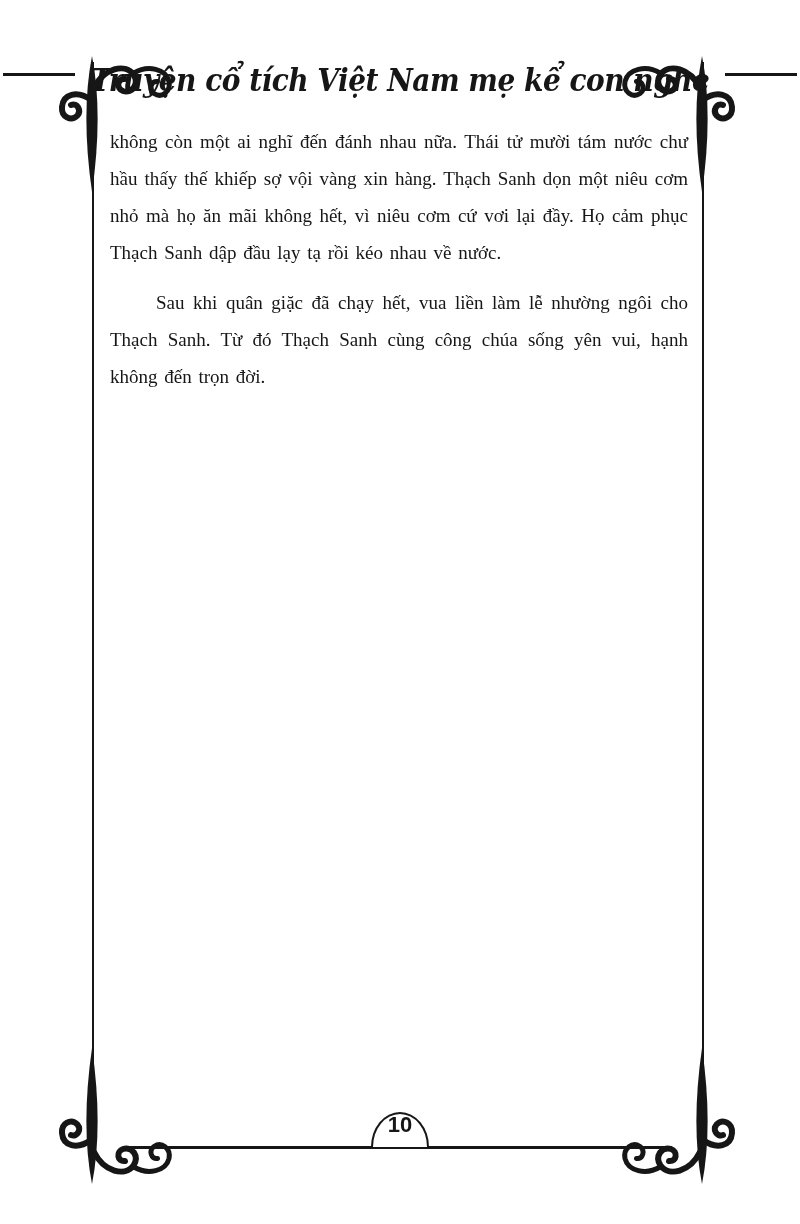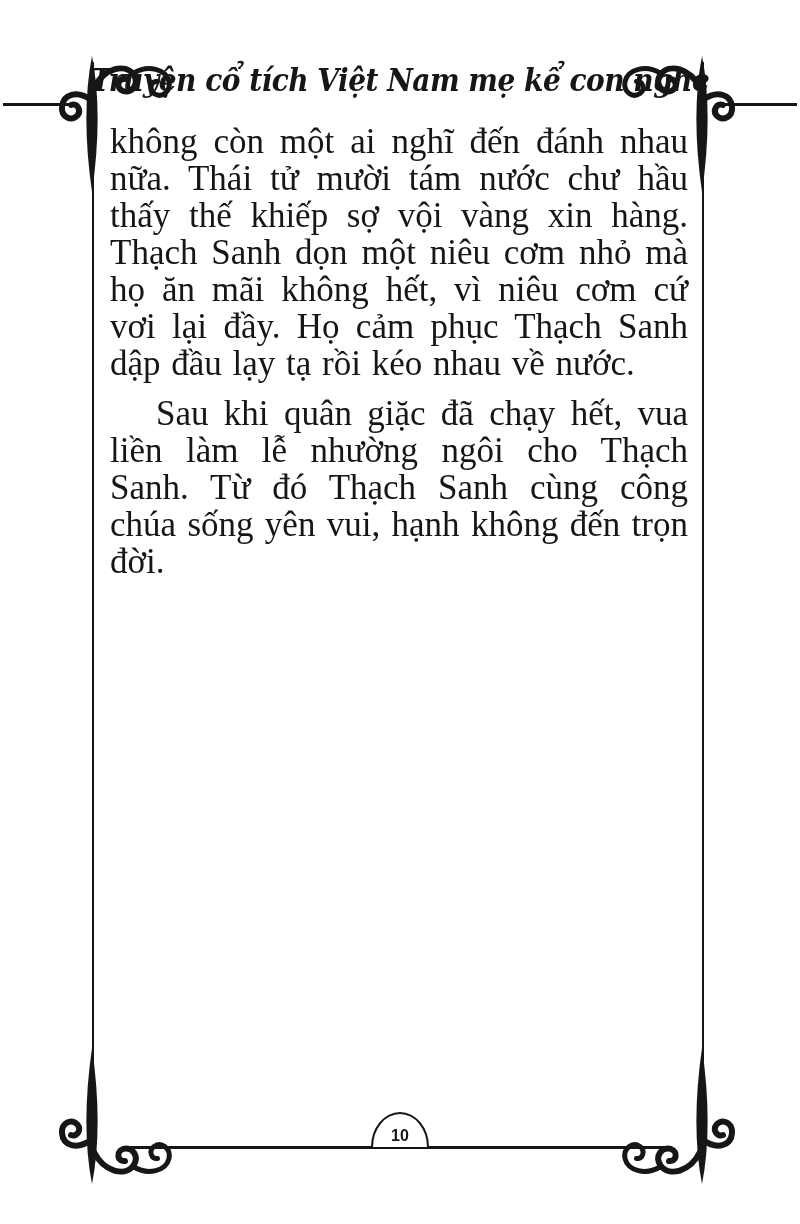--- a/index.html
+++ b/index.html
@@ -41,21 +41,21 @@
   .corner-br { left: 587px; top: 1028px; transform: scale(-1,-1); }
 
   
   .header {
     position: absolute;
     top: 64px;
     left: 0;
     width: 100%;
     display: flex;
     justify-content: center;
-    align-items: flex-end;
+    align-items: flex-start;
     gap: 16px;
   }
   .header-rule {
     width: 72px;
     height: 0;
     border-top: 3px solid #161616;
     position: relative;
     top: 9px;
   }
   .header-title {
@@ -69,21 +69,21 @@
   }
 
   
   .body-text {
     position: absolute;
     left: 110px;
     top: 123px;
     width: 578px;
   }
   .body-text p {
-    font-size: 35px;
+    font-size: 19px;
     line-height: 37px;
     text-align: justify;
     word-spacing: 2px;
     margin: 0;
   }
   .body-text p.para-indent {
     margin-top: 13px;
     text-indent: 46px;
   }
   .body-text p:last-child { text-align-last: left; }
@@ -108,23 +108,23 @@
     border-bottom: none;
     border-radius: 29px 29px 0 0 / 35px 35px 0 0;
     display: flex;
     justify-content: center;
     align-items: flex-end;
     z-index: 2;
   }
   .page-number-badge span {
     font-family: "Liberation Sans", sans-serif;
     font-weight: 700;
-    font-size: 16px;
+    font-size: 22px;
     line-height: 1;
-    padding-bottom: 3px;
+    padding-bottom: 11px;
   }
 </style>
 </head>
 <body>
 
 <div class="page">
 
   <div class="border-v border-left"></div>
   <div class="border-v border-right"></div>
 

